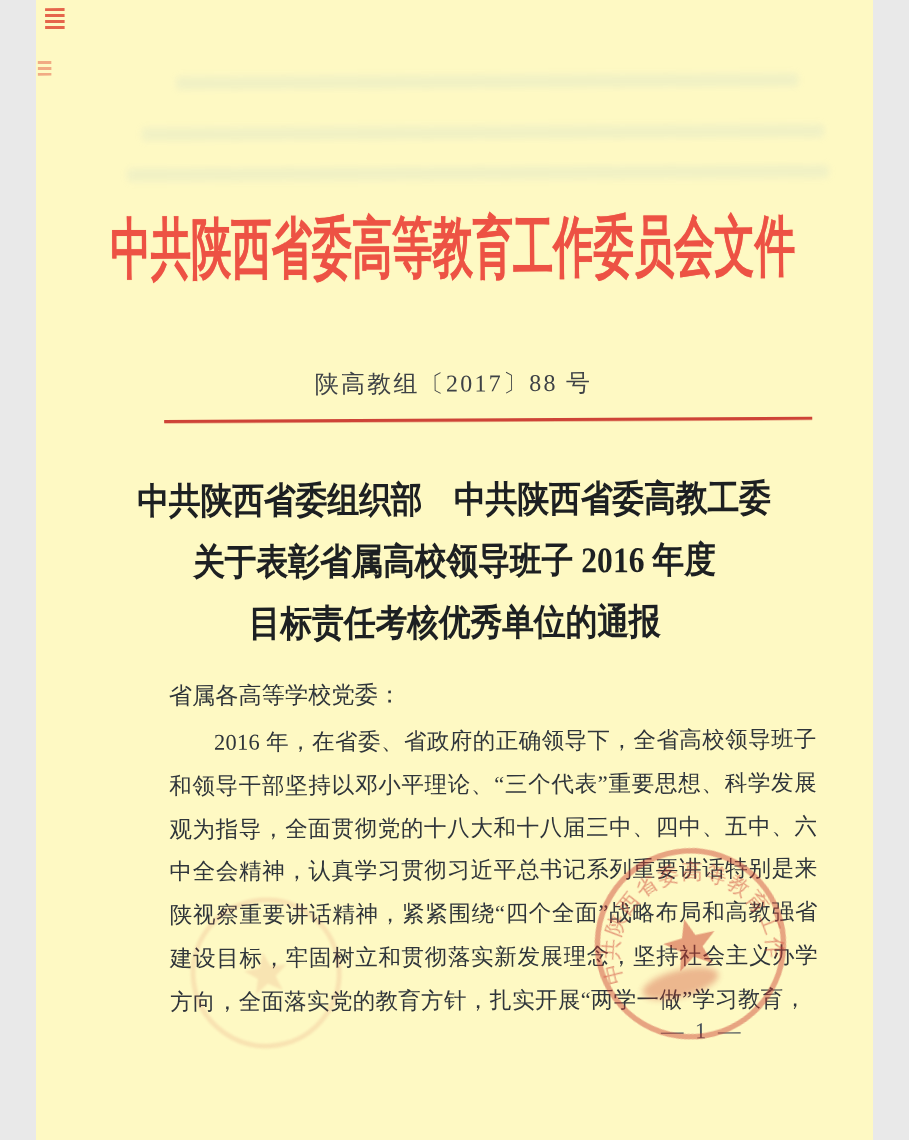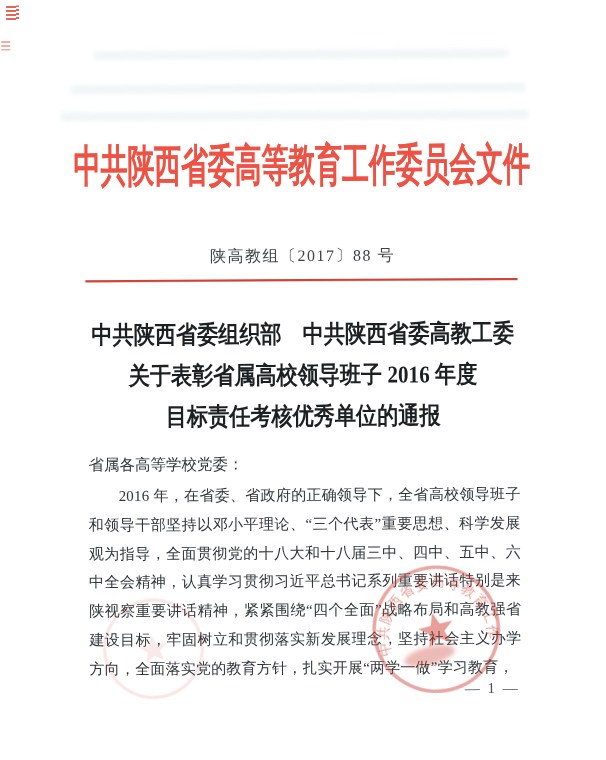--- a/index.html
+++ b/index.html
@@ -1,18 +1,18 @@
 <!DOCTYPE html>
 <html><head>
 <meta charset="utf-8">
 <style>
   html,body { margin:0; padding:0; background:#e9e9e9; }
   .page {
-    position:relative; width:606px; height:760px; margin:0 auto;
-    background:#ffffff; overflow:hidden;
+    position:relative; width:558px; height:760px; margin:0 auto;
+    background:#fef9c3; overflow:hidden;
     font-family:"Liberation Serif","DejaVu Serif",serif;
   }
   .tilt { position:absolute; inset:0; transform:rotate(-0.3deg); transform-origin:50% 50%; }
 
   
   .ghost { position:absolute; background:rgba(176,198,208,0.16); filter:blur(2.2px); border-radius:3px; }
   .ghost.g1 { left:95px;  top:50px;  width:415px; height:9px; }
   .ghost.g2 { left:72px;  top:84px;  width:455px; height:9px; }
   .ghost.g3 { left:62px;  top:111px; width:468px; height:9px; }
 

